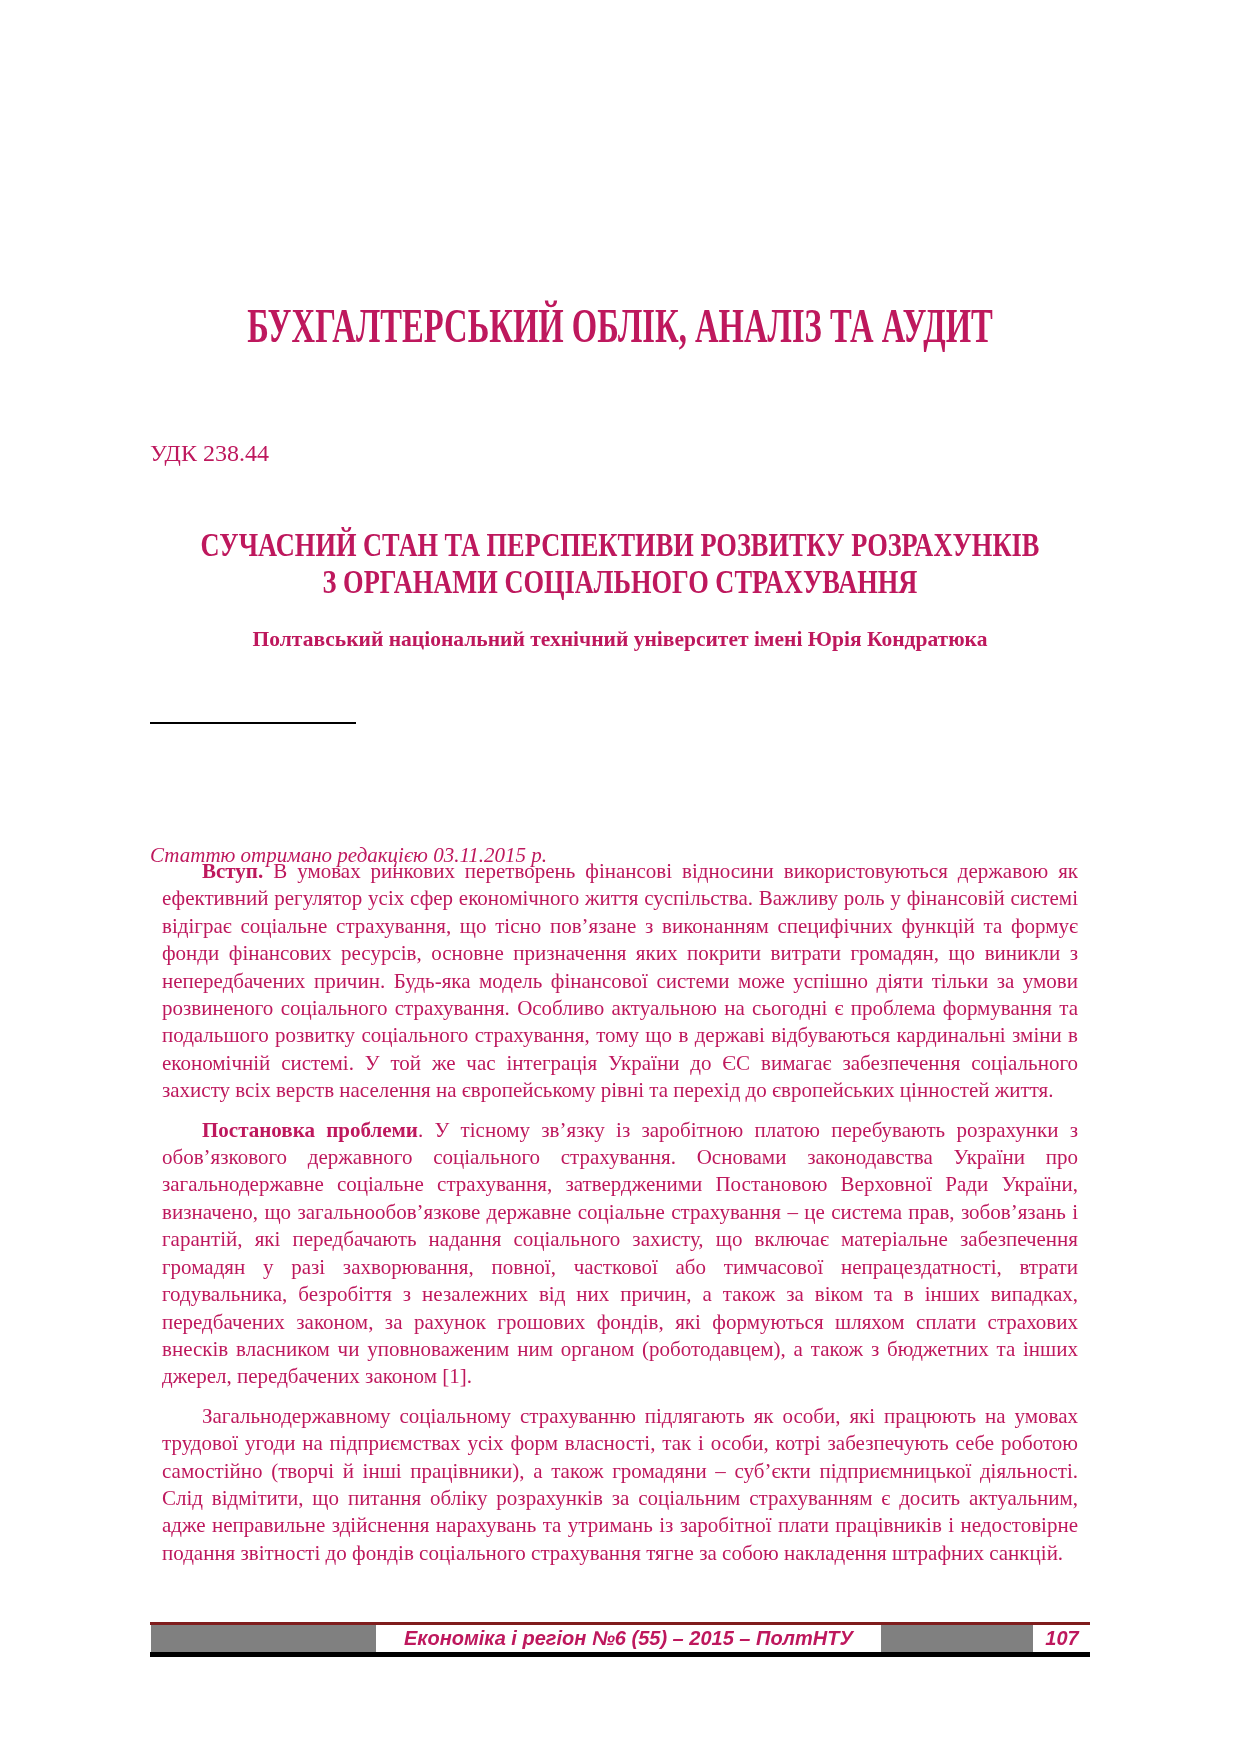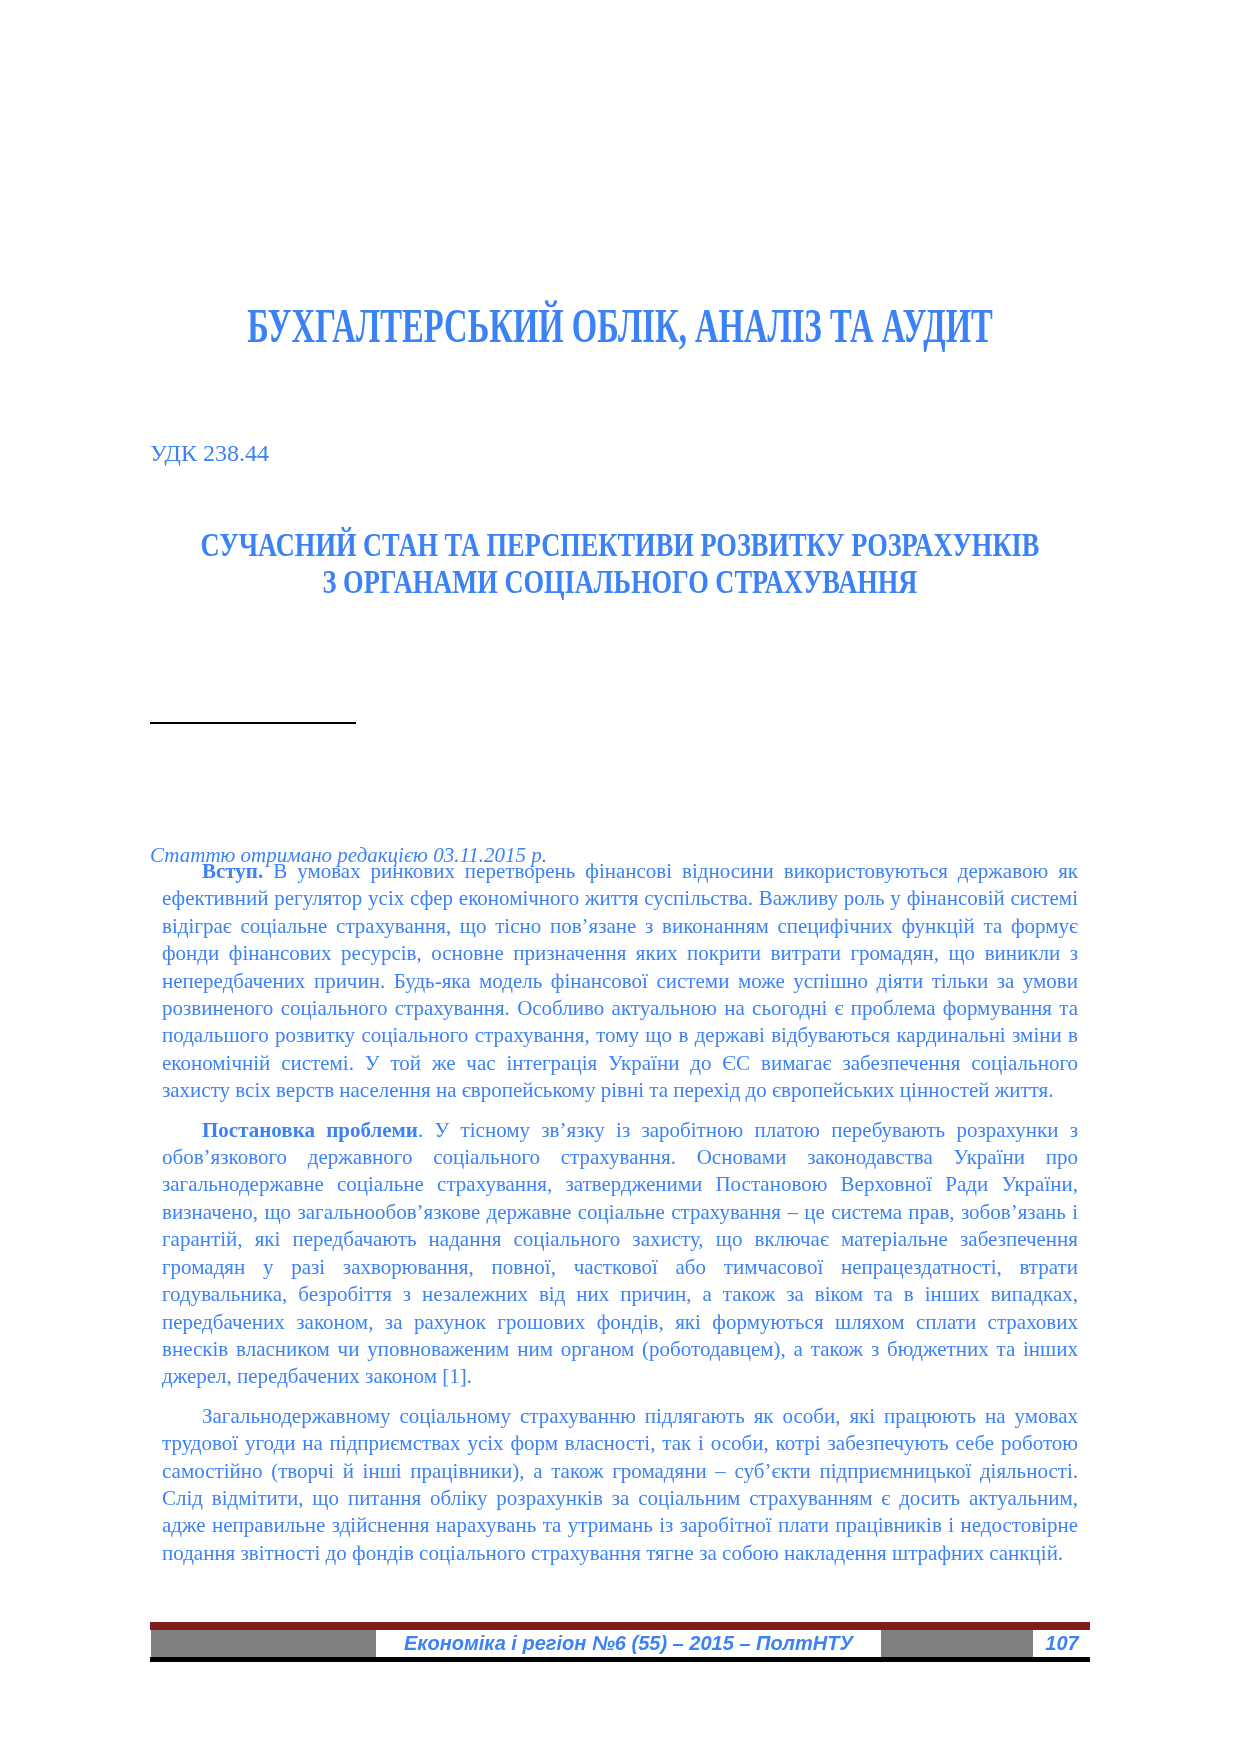--- a/index.html
+++ b/index.html
@@ -5,21 +5,21 @@
   html, body {
     margin: 0;
     padding: 0;
     background: #ffffff;
   }
   .page {
     position: relative;
     width: 1240px;
     height: 1754px;
     background: #ffffff;
-    color: #3b82f6;
+    color: #be185d;
     font-family: "Liberation Serif", serif;
     overflow: hidden;
   }
   .section-heading {
     position: absolute;
     top: 300px;
     left: 0;
     width: 1240px;
     margin: 0;
     text-align: center;
@@ -99,21 +99,21 @@
     font-family: Liberation Serif, serif;
   }
   .para-lead { font-weight: bold; }
   .footer {
     position: absolute;
     top: 1622px;
     left: 150px;
     width: 940px;
     display: flex;
     align-items: stretch;
-    border-top: 8px solid #7f1d1d;
+    border-top: 3px solid #7f1d1d;
     border-bottom: 5px solid #000000;
     height: 27px;
     box-sizing: content-box;
     font-family: "Liberation Sans", sans-serif;
     font-size: 20px;
     font-weight: bold;
     font-style: italic;
   }
   .f-gray {
     background: #808080;
@@ -144,20 +144,21 @@
   <h1 class="section-heading">БУХГАЛТЕРСЬКИЙ ОБЛІК, АНАЛІЗ ТА АУДИТ</h1>
 
   <div class="udc">УДК 238.44</div>
 
   <h2 class="article-title">
     <span class="title-line">СУЧАСНИЙ СТАН ТА ПЕРСПЕКТИВИ РОЗВИТКУ РОЗРАХУНКІВ</span>
     <span class="title-line">З ОРГАНАМИ СОЦІАЛЬНОГО СТРАХУВАННЯ</span>
   </h2>
 
   <div class="authors">
+    <div>Полтавський національний технічний університет імені Юрія Кондратюка</div>
   </div>
 
   <div class="footnote-divider"></div>
 
 
   <div class="received">Статтю отримано редакцією 03.11.2015 р.</div>
 
   <div class="body-text">
     <p><span class="para-lead">Вступ.</span><span> В умовах ринкових перетворень фінансові відносини використовуються державою як ефективний регулятор усіх сфер економічного життя суспільства. Важливу роль у фінансовій системі відіграє соціальне страхування, що тісно пов’язане з виконанням специфічних функцій та формує фонди фінансових ресурсів, основне призначення яких покрити витрати громадян, що виникли з непередбачених причин. Будь-яка модель фінансової системи може успішно діяти тільки за умови розвиненого соціального страхування. Особливо актуальною на сьогодні є проблема формування та подальшого розвитку соціального страхування, тому що в державі відбуваються кардинальні зміни в економічній системі. У той же час інтеграція України до ЄС вимагає забезпечення соціального захисту всіх верств населення на європейському рівні та перехід до європейських цінностей життя.</span></p>
     <p><span class="para-lead">Постановка проблеми</span><span>. У тісному зв’язку із заробітною платою перебувають розрахунки з обов’язкового державного соціального страхування. Основами законодавства України про загальнодержавне соціальне страхування, затвердженими Постановою Верховної Ради України, визначено, що загальнообов’язкове державне соціальне страхування – це система прав, зобов’язань і гарантій, які передбачають надання соціального захисту, що включає матеріальне забезпечення громадян у разі захворювання, повної, часткової або тимчасової непрацездатності, втрати годувальника, безробіття з незалежних від них причин, а також за віком та в інших випадках, передбачених законом, за рахунок грошових фондів, які формуються шляхом сплати страхових внесків власником чи уповноваженим ним органом (роботодавцем), а також з бюджетних та інших джерел, передбачених законом [1].</span></p>

